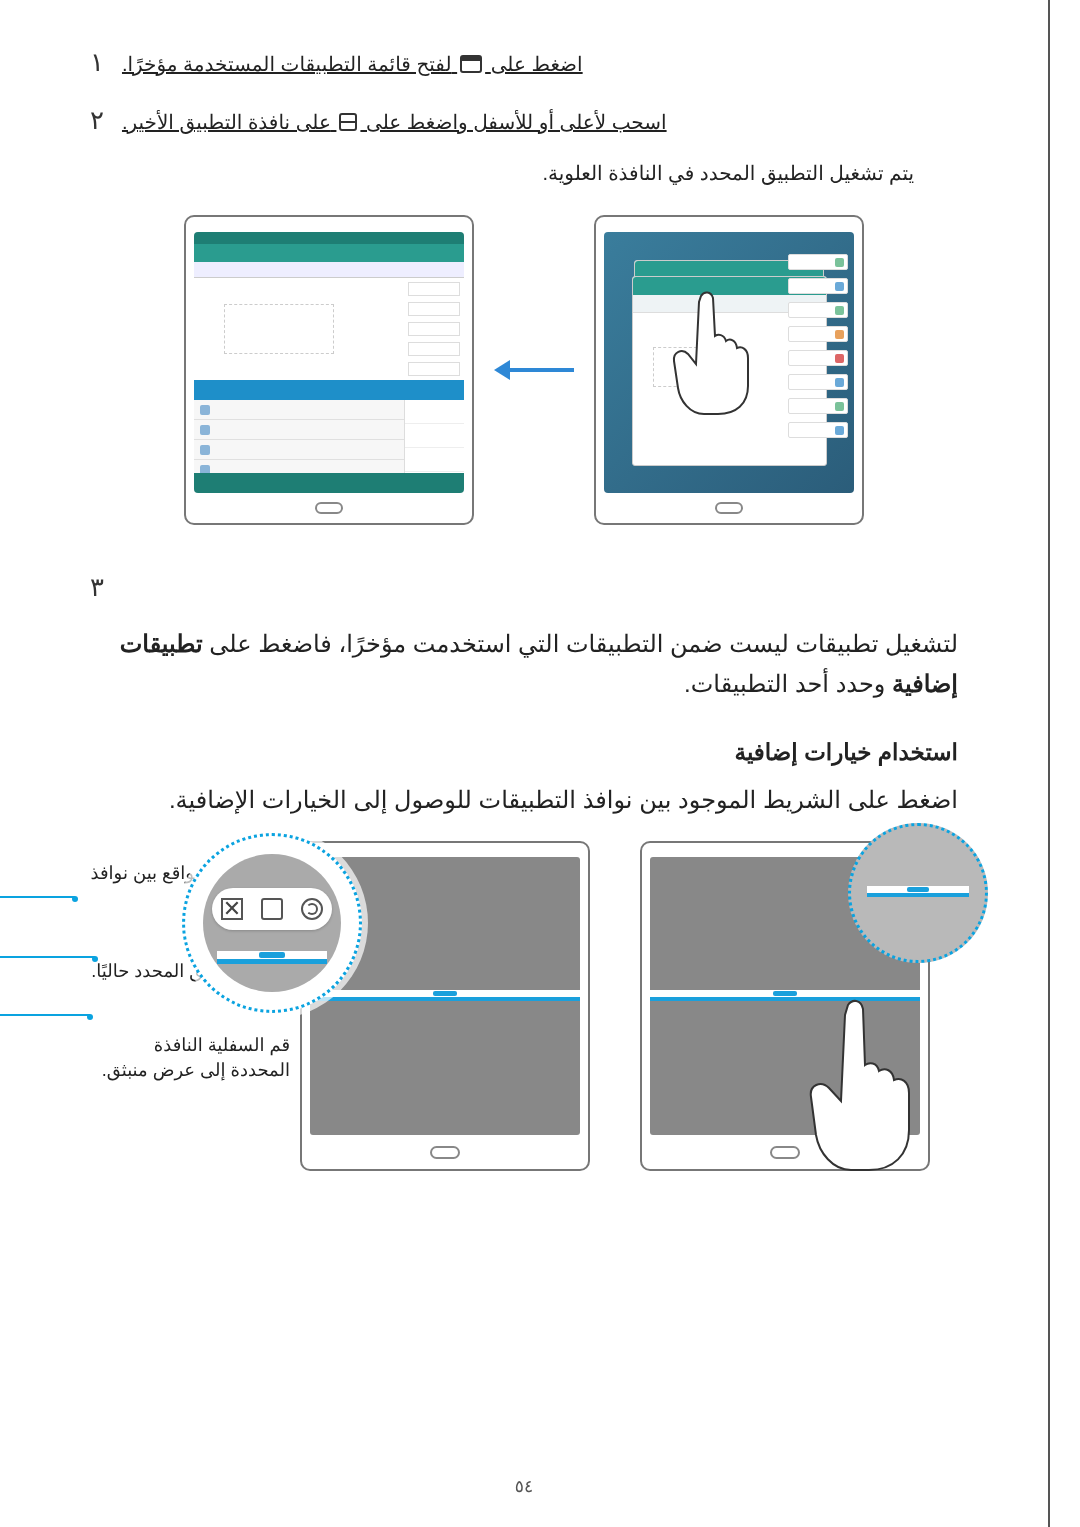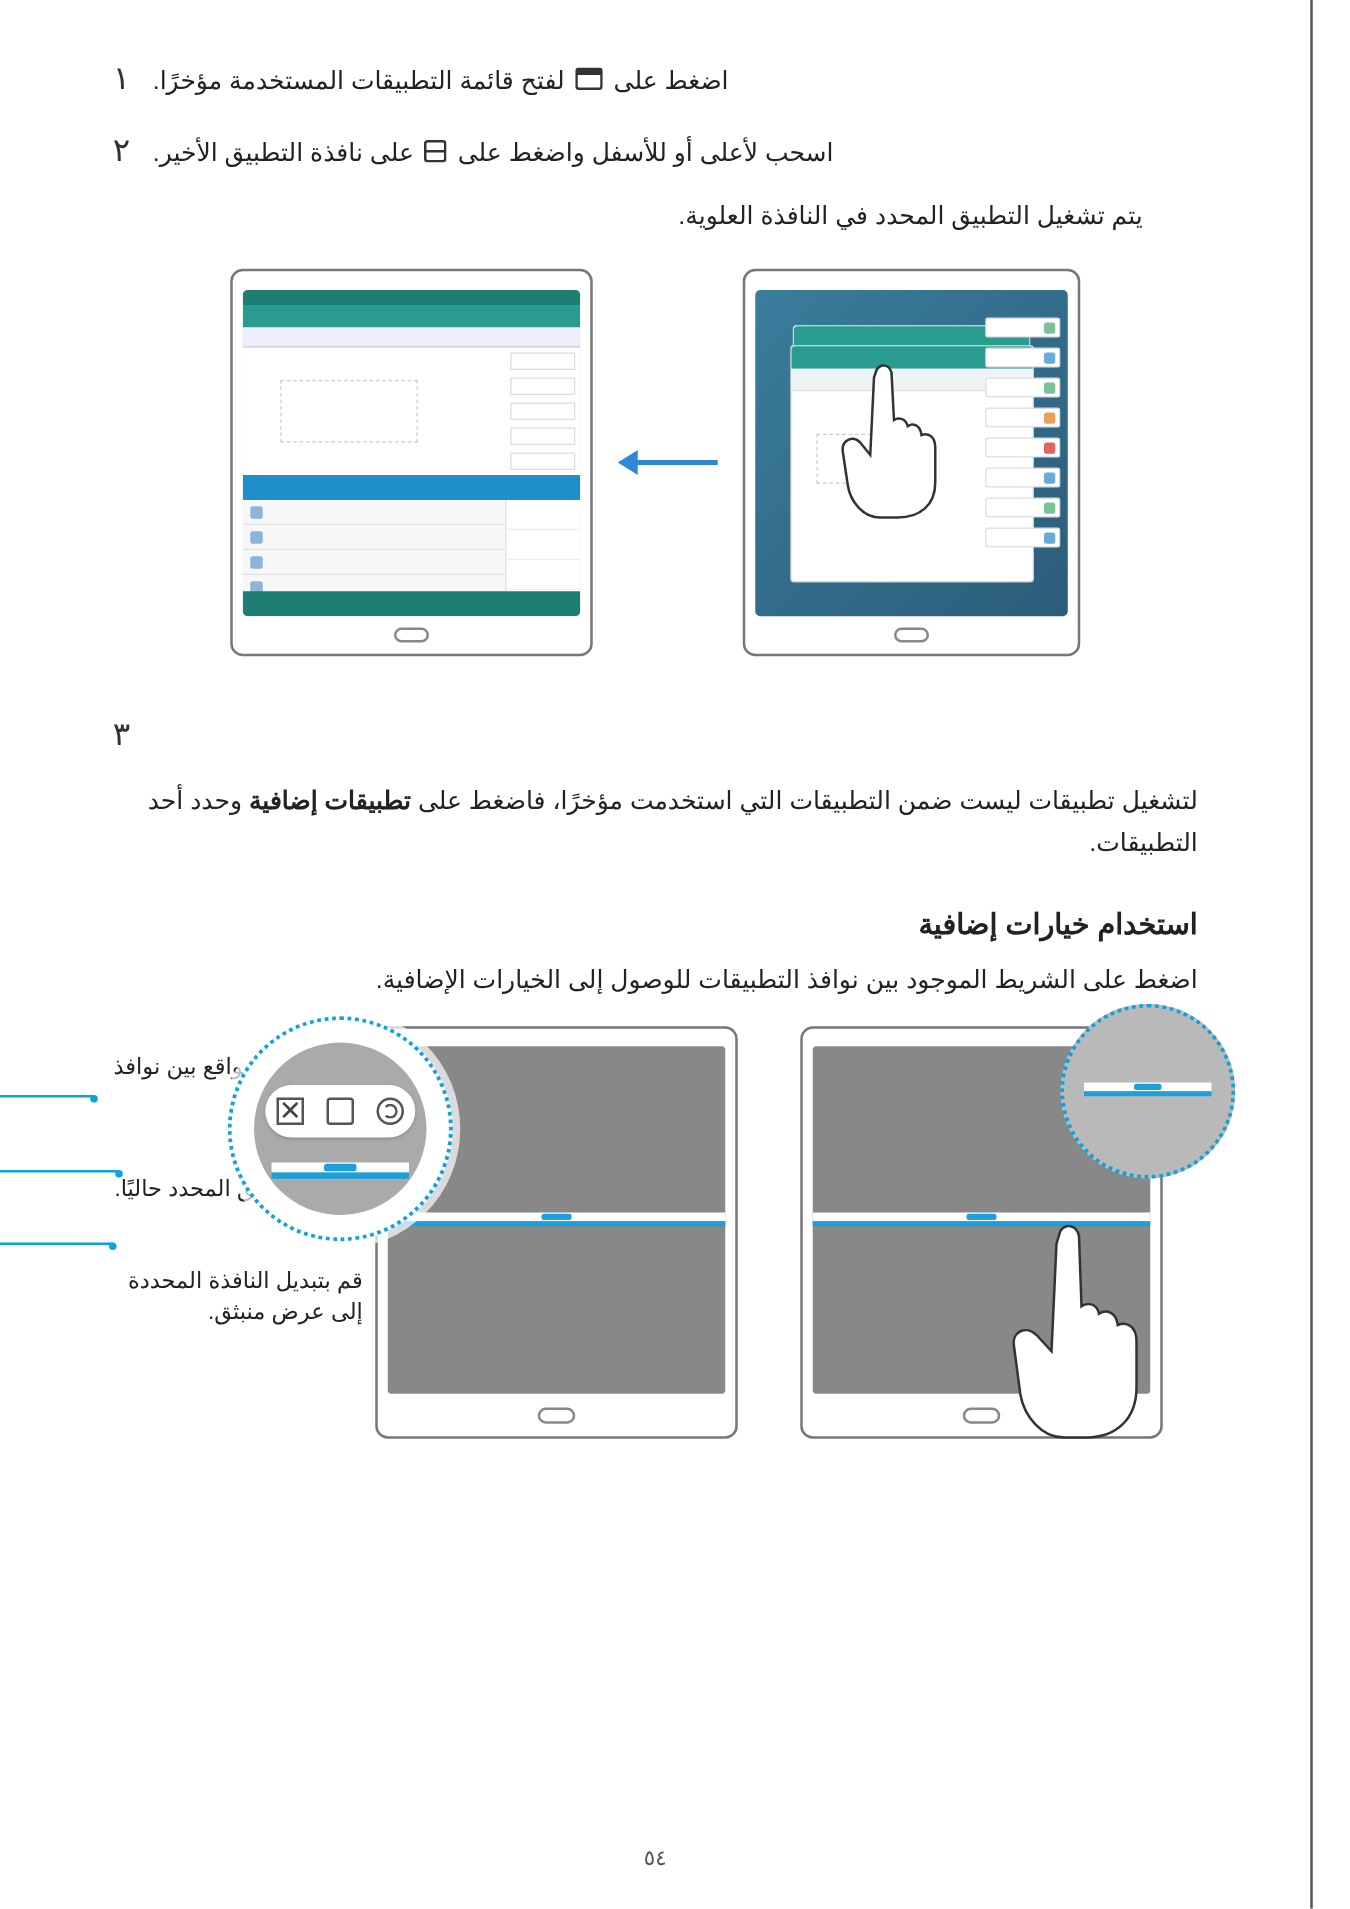--- a/index.html
+++ b/index.html
@@ -39,21 +39,21 @@
     margin-bottom: 14px;
     font-size: 20px;
     line-height: 1.7;
   }
   .step-num {
     font-size: 26px;
     color: #333;
     font-weight: 400;
     flex: 0 0 auto;
   }
-  .step-text { text-align: left; }
+  .step-text { text-align: left; text-decoration: underline; }
   .step-sub {
     text-align: right;
     font-size: 20px;
     line-height: 1.7;
     margin-bottom: 14px;
     padding-right: 44px;
   }
   .icon-inline {
     display: inline-block;
     vertical-align: middle;
@@ -172,21 +172,21 @@
     display: flex; flex-direction: column;
   }
   .right-panel .rit { flex: 1; border-bottom: 1px solid #eee; }
   .subtitle {
     font-size: 23px;
     font-weight: 700;
     text-align: right;
     margin: 34px 0 14px 0;
   }
   .para {
-    font-size: 20px;
+    font-size: 24px;
     line-height: 1.7;
     text-align: right;
     margin-bottom: 8px;
   }
   
   .illus2 {
     display: flex;
     direction: ltr;
     align-items: flex-start;
     gap: 10px;
@@ -426,21 +426,21 @@
     <span>وحدد أحد التطبيقات.</span>
   </div>
 
   <h2 class="subtitle">استخدام خيارات إضافية</h2>
   <div class="para">اضغط على الشريط الموجود بين نوافذ التطبيقات للوصول إلى الخيارات الإضافية.</div>
 
   <div class="illus2">
     <div class="callouts">
       <div>قم بتبديل المواقع بين نوافذ التطبيقات.</div>
       <div>إغلاق التطبيق المحدد حاليًا.</div>
-      <div>قم بتبديل النافذة المحددة إلى عرض منبثق.</div>
+      <div>قم السفلية النافذة المحددة إلى عرض منبثق.</div>
     </div>
 
     <div style="position:relative;">
       <div class="tablet2">
         <div class="scr2">
           <div class="div-bar">
               <div class="handle"></div>
             </div>
           <div class="cyan-line"></div>
         </div>

